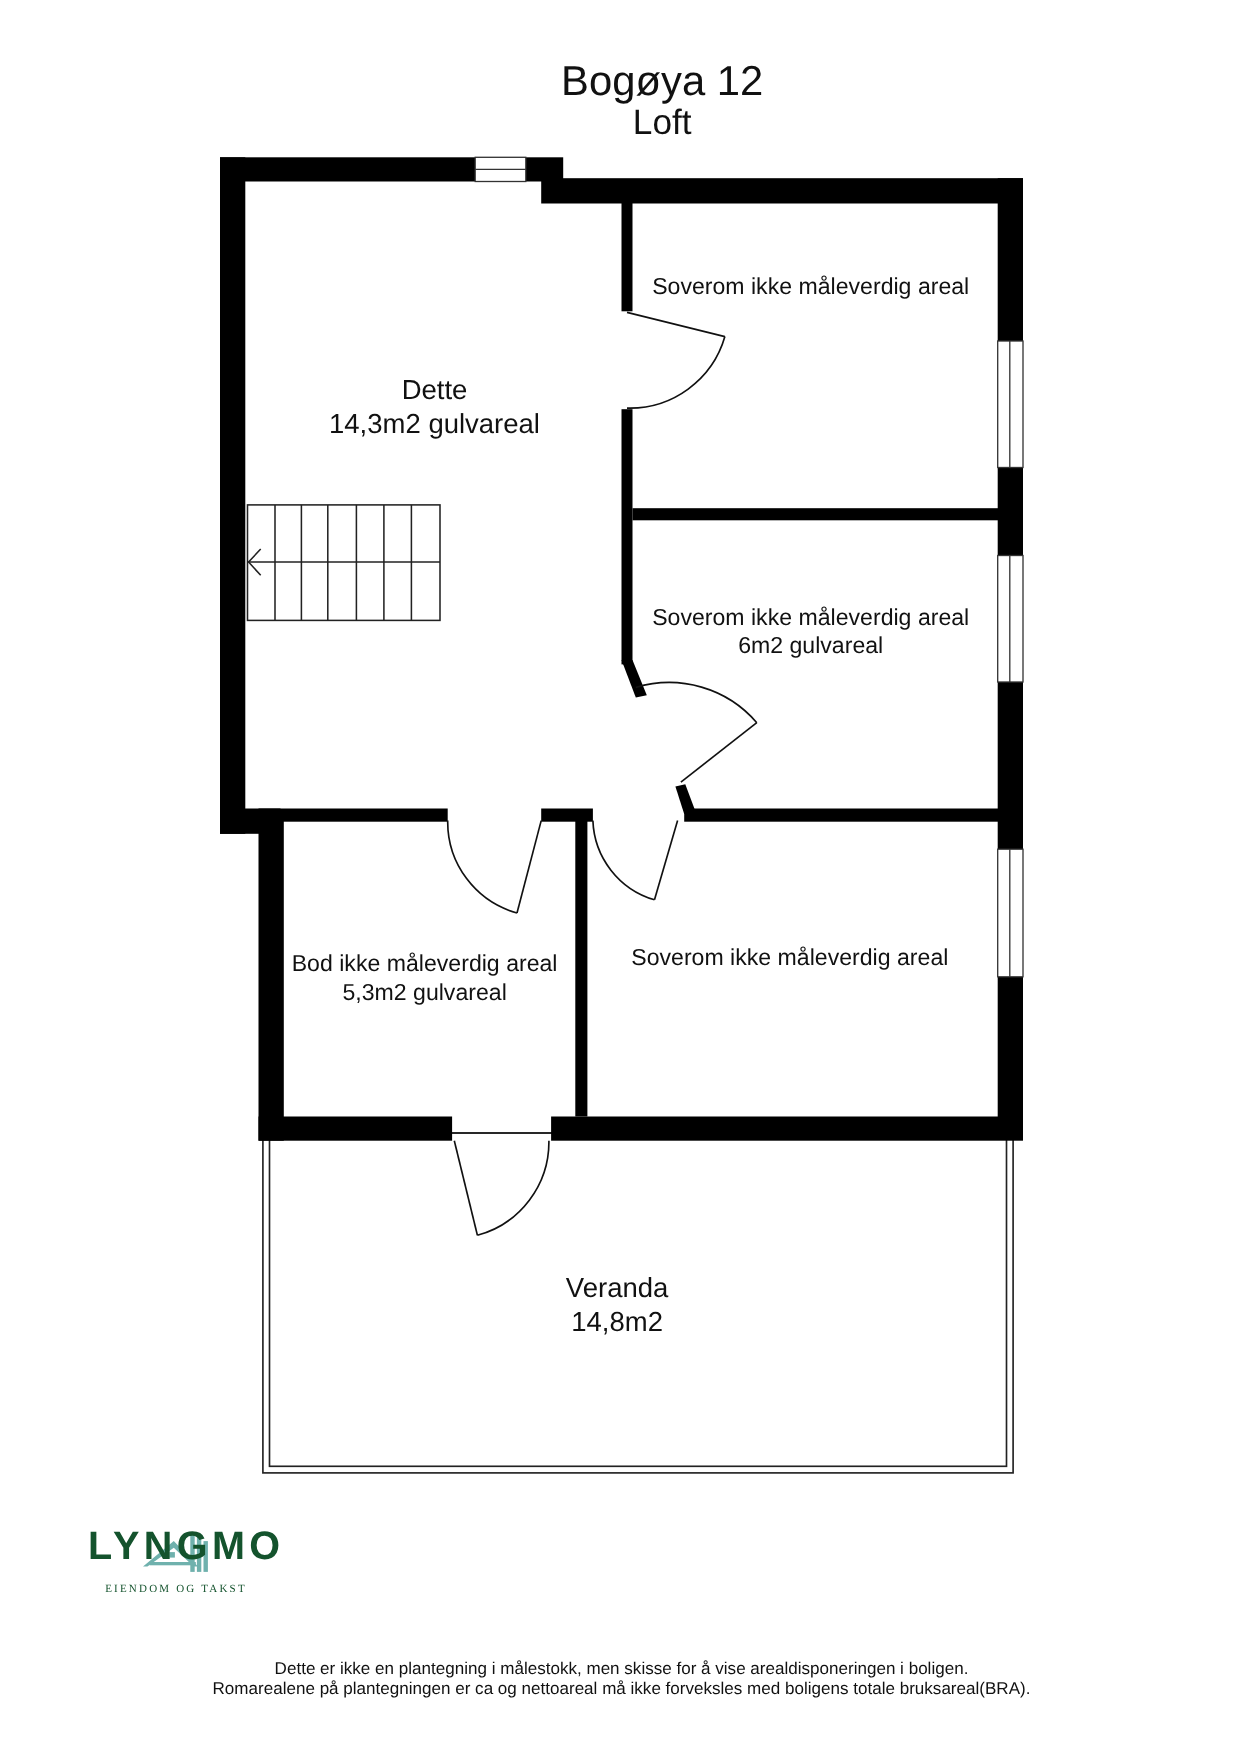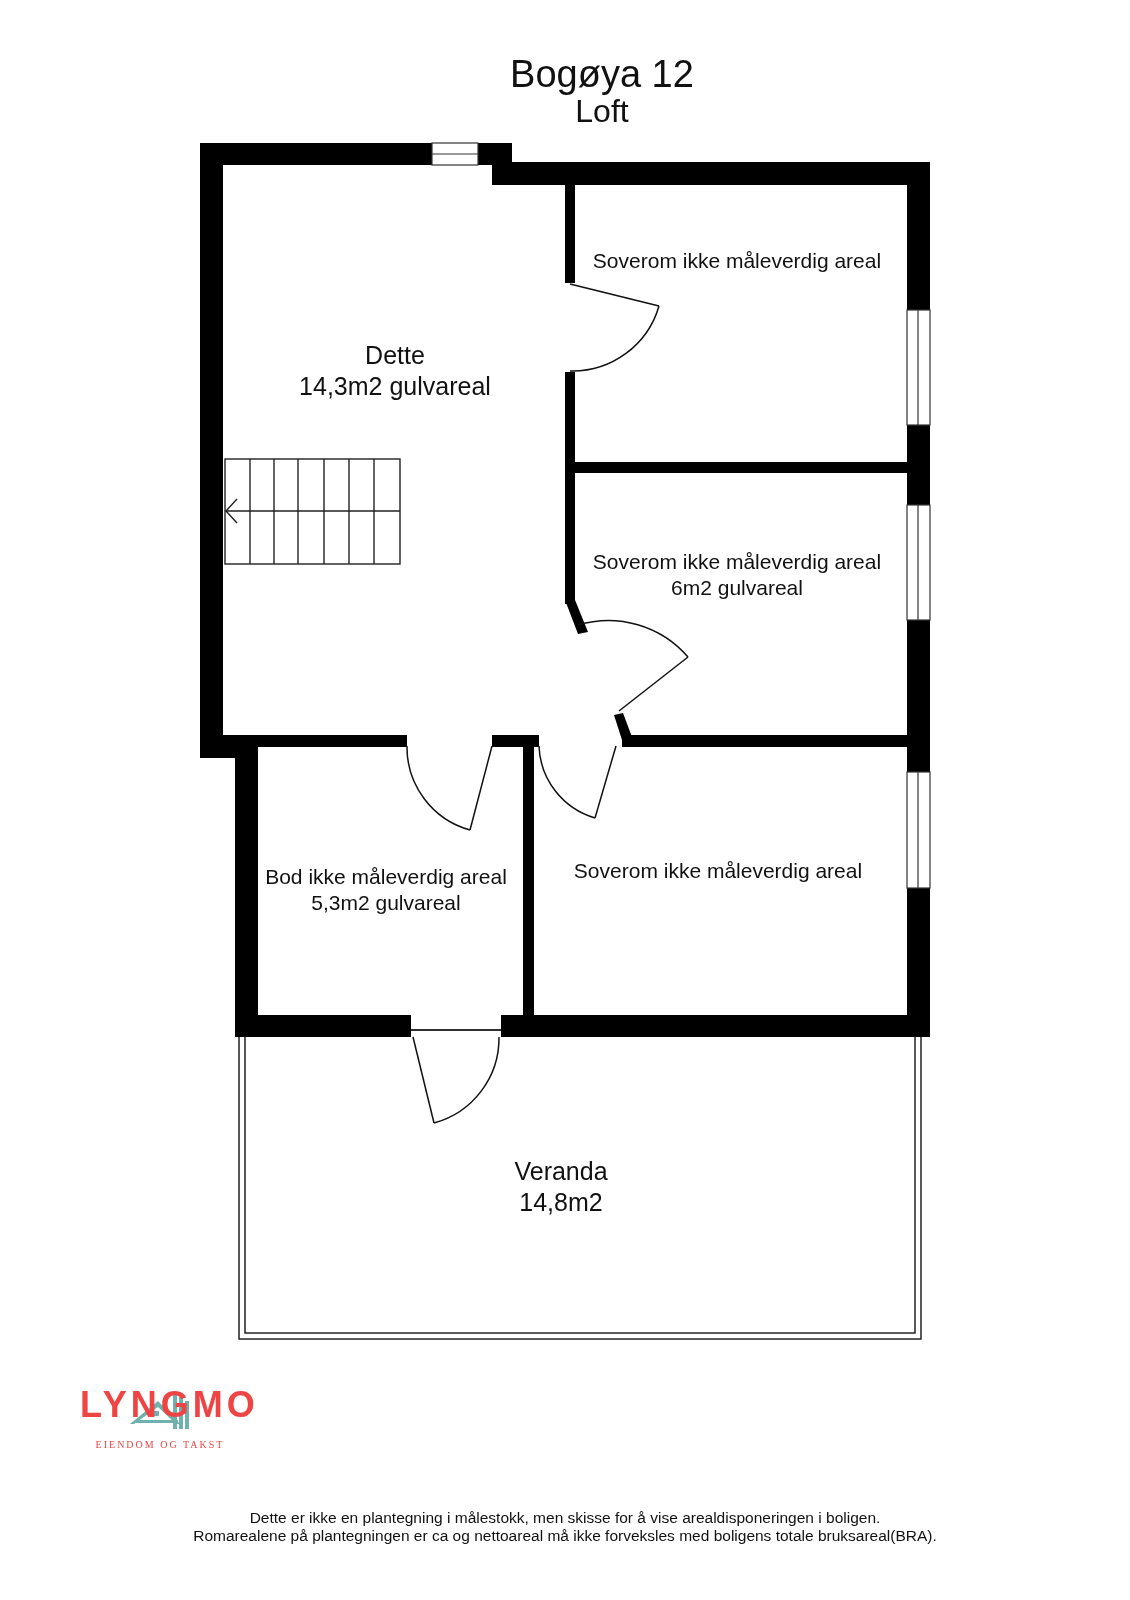--- a/index.html
+++ b/index.html
@@ -4,21 +4,21 @@
 <style>
   html, body { margin: 0; padding: 0; background: #ffffff; }
   body { width: 1130px; height: 1600px; position: relative; overflow: hidden; font-family: "Liberation Sans", sans-serif; color: #111; }
   .title { position: absolute; left: 0; width: 1130px; text-align: center; margin-left: 37px; }
   #main-title { top: 52px; font-size: 38px; line-height: 44px; }
   #sub-title { top: 92px; font-size: 32px; line-height: 38px; }
   svg.plan { position: absolute; left: 0; top: 0; }
   .room-label { position: absolute; text-align: center; white-space: nowrap; transform: translateX(-50%); }
   .lbl-lg { font-size: 25px; line-height: 31px; }
   .lbl-md { font-size: 21px; line-height: 26px; }
-  .logo { position: absolute; left: 80px; top: 1385px; width: 160px; text-align: center; color: #ef4444; }
+  .logo { position: absolute; left: 80px; top: 1385px; width: 160px; text-align: center; color: #14532d; }
   .logo .word { font-size: 36px; letter-spacing: 4px; font-weight: bold; line-height: 40px; display: block; }
   .logo .tag { font-family: "Liberation Serif", serif; font-size: 10px; letter-spacing: 2px; display: block; margin-top: 14px; }
   .disclaimer { position: absolute; left: 0; width: 1130px; top: 1509px; text-align: center; font-size: 15.5px; line-height: 18px; }
 </style>
 </head>
 <body>
 
 <div class="title" id="main-title">Bogøya 12</div>
 <div class="title" id="sub-title">Loft</div>
 

